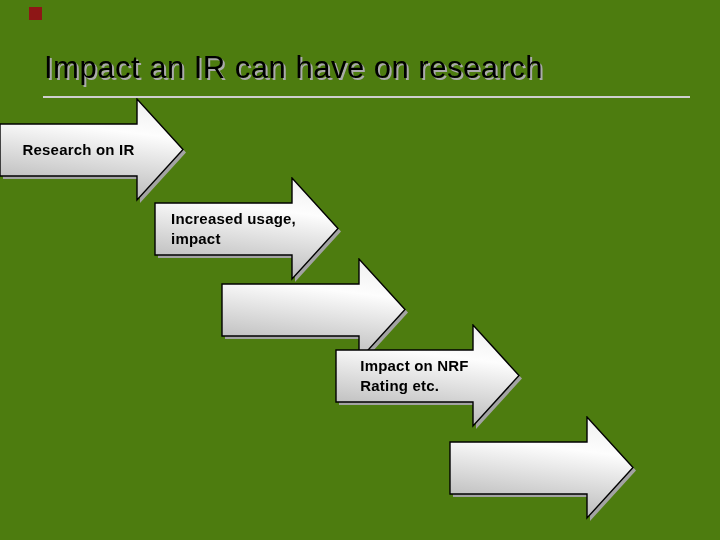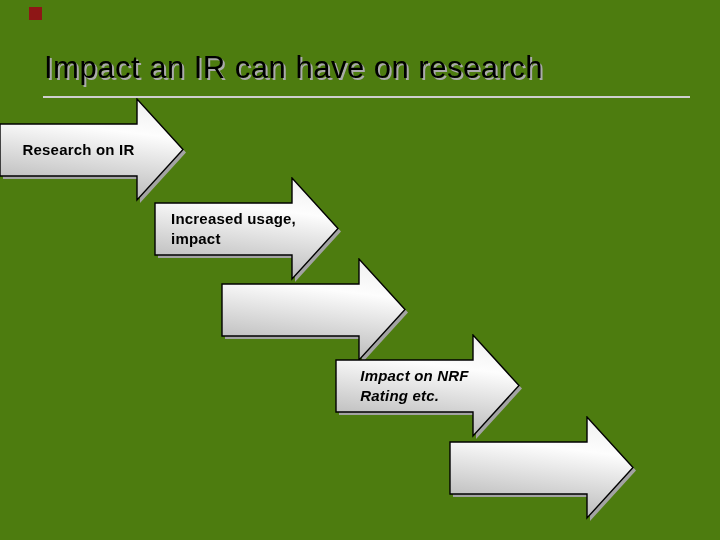--- a/index.html
+++ b/index.html
@@ -30,21 +30,21 @@
   .arrow svg{position:absolute;left:0;top:0;display:block;}
   .arrow-label{
     position:absolute;left:1px;top:26px;width:157px;height:52px;
     display:flex;align-items:center;justify-content:center;
     text-align:left;font-weight:bold;font-size:15px;line-height:20px;
     color:#000000;white-space:pre-line;letter-spacing:0.2px;
   }
   .arrow-1{left:-1px;top:98px;}
   .arrow-2{left:114px;top:177px;margin-left:40px;}
   .arrow-3{left:221px;top:258px;}
-  .arrow-4{left:335px;top:334px;font-style:italic;}
+  .arrow-4{left:335px;top:324px;}
   .arrow-5{left:449px;top:416px;}
 </style>
 </head>
 <body>
 
 <div id="slide">
 
   <svg width="0" height="0" style="position:absolute" aria-hidden="true">
     <defs>
       <linearGradient id="arrowGrad" x1="0.55" y1="0" x2="0.32" y2="1">

